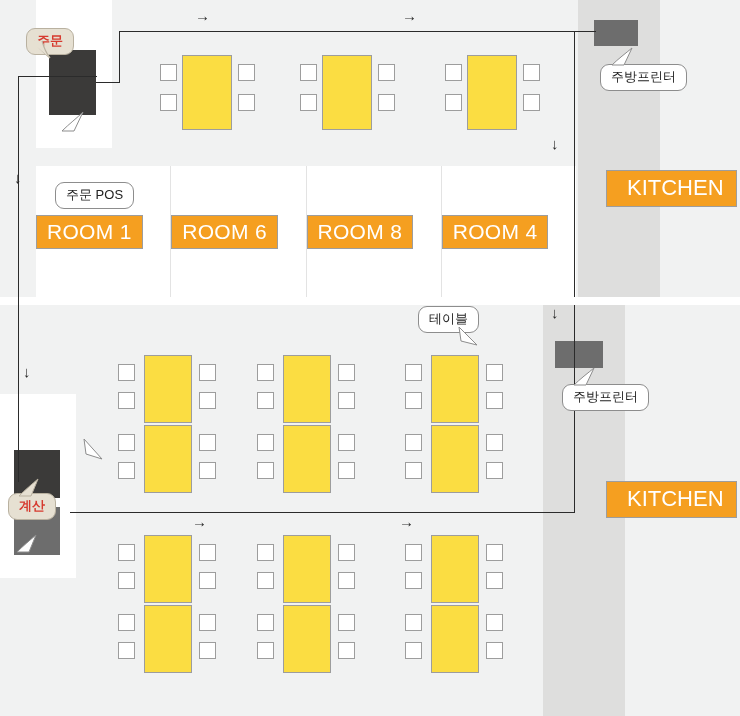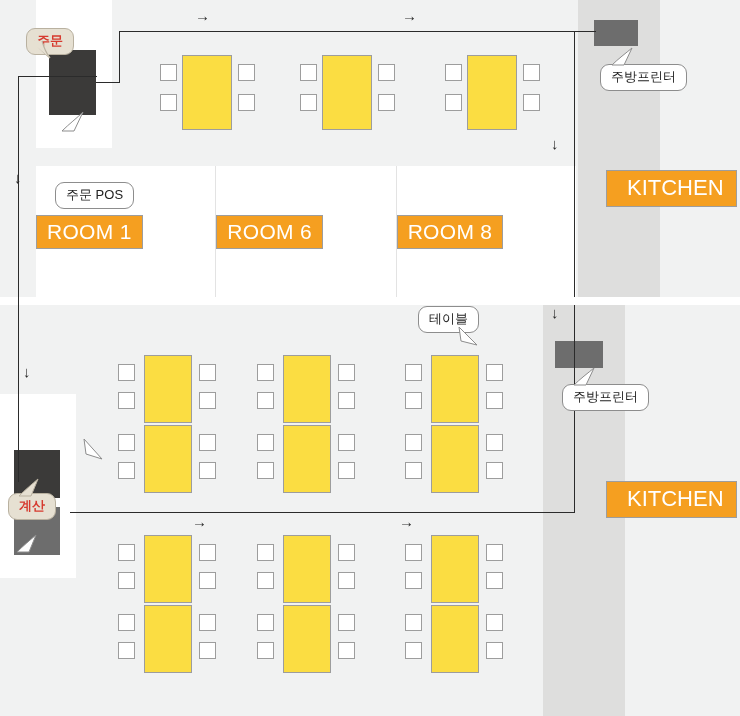--- a/index.html
+++ b/index.html
@@ -195,20 +195,23 @@
   <div class="rooms-strip">
     <div class="room-cell">
       <span class="room-label">ROOM 1</span>
     </div>
     <div class="room-cell">
       <span class="room-label">ROOM 6</span>
     </div>
     <div class="room-cell">
       <span class="room-label">ROOM 8</span>
     </div>
+    <div class="room-cell">
+      <span class="room-label">ROOM 4</span>
+    </div>
   </div>
 
   <div class="kitchen-label kitchen-label-1">KITCHEN</div>
   <div class="kitchen-label kitchen-label-2">KITCHEN</div>
 
   <div class="device pos-dark" style="left:49px; top:50px; width:47px; height:65px;"></div>
   <div class="device printer-gray" style="left:594px; top:20px; width:44px; height:26px;"></div>
 
   <div class="device pos-dark" style="left:14px; top:450px; width:46px; height:48px;"></div>
   <div class="device printer-gray" style="left:14px; top:507px; width:46px; height:48px;"></div>

